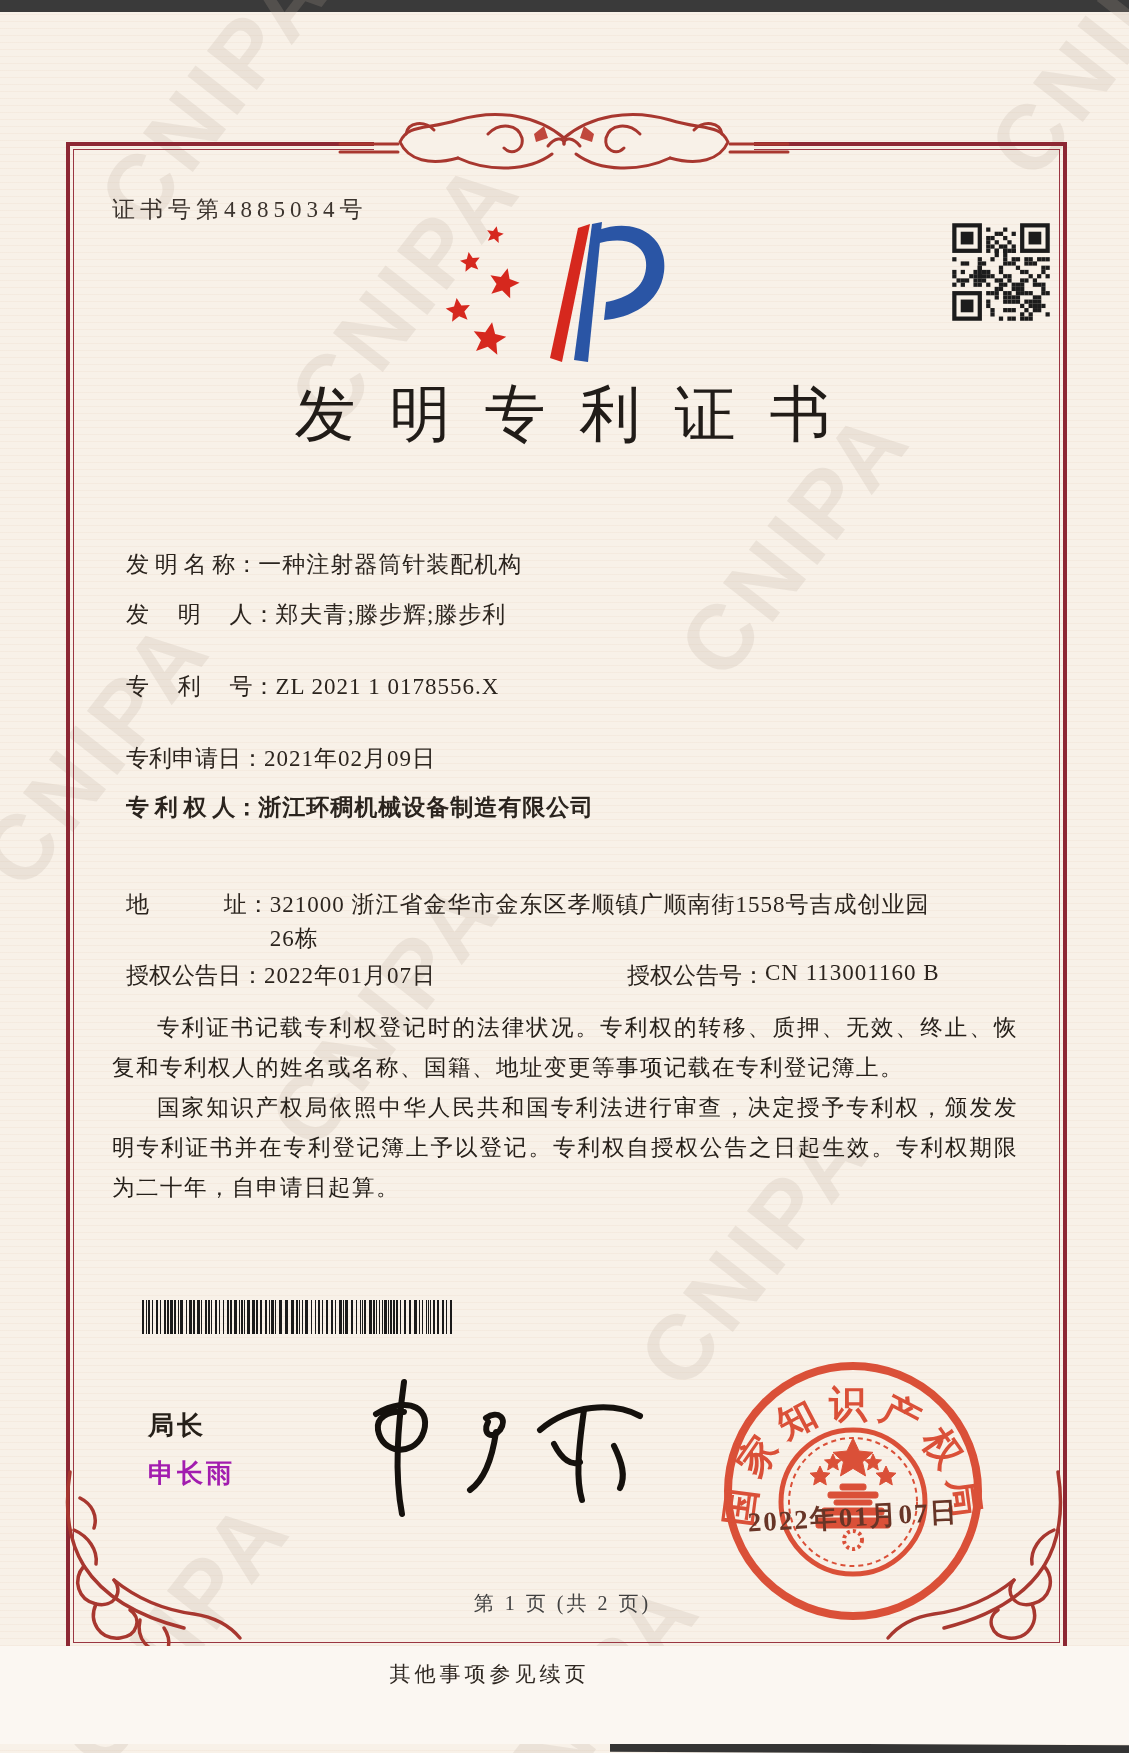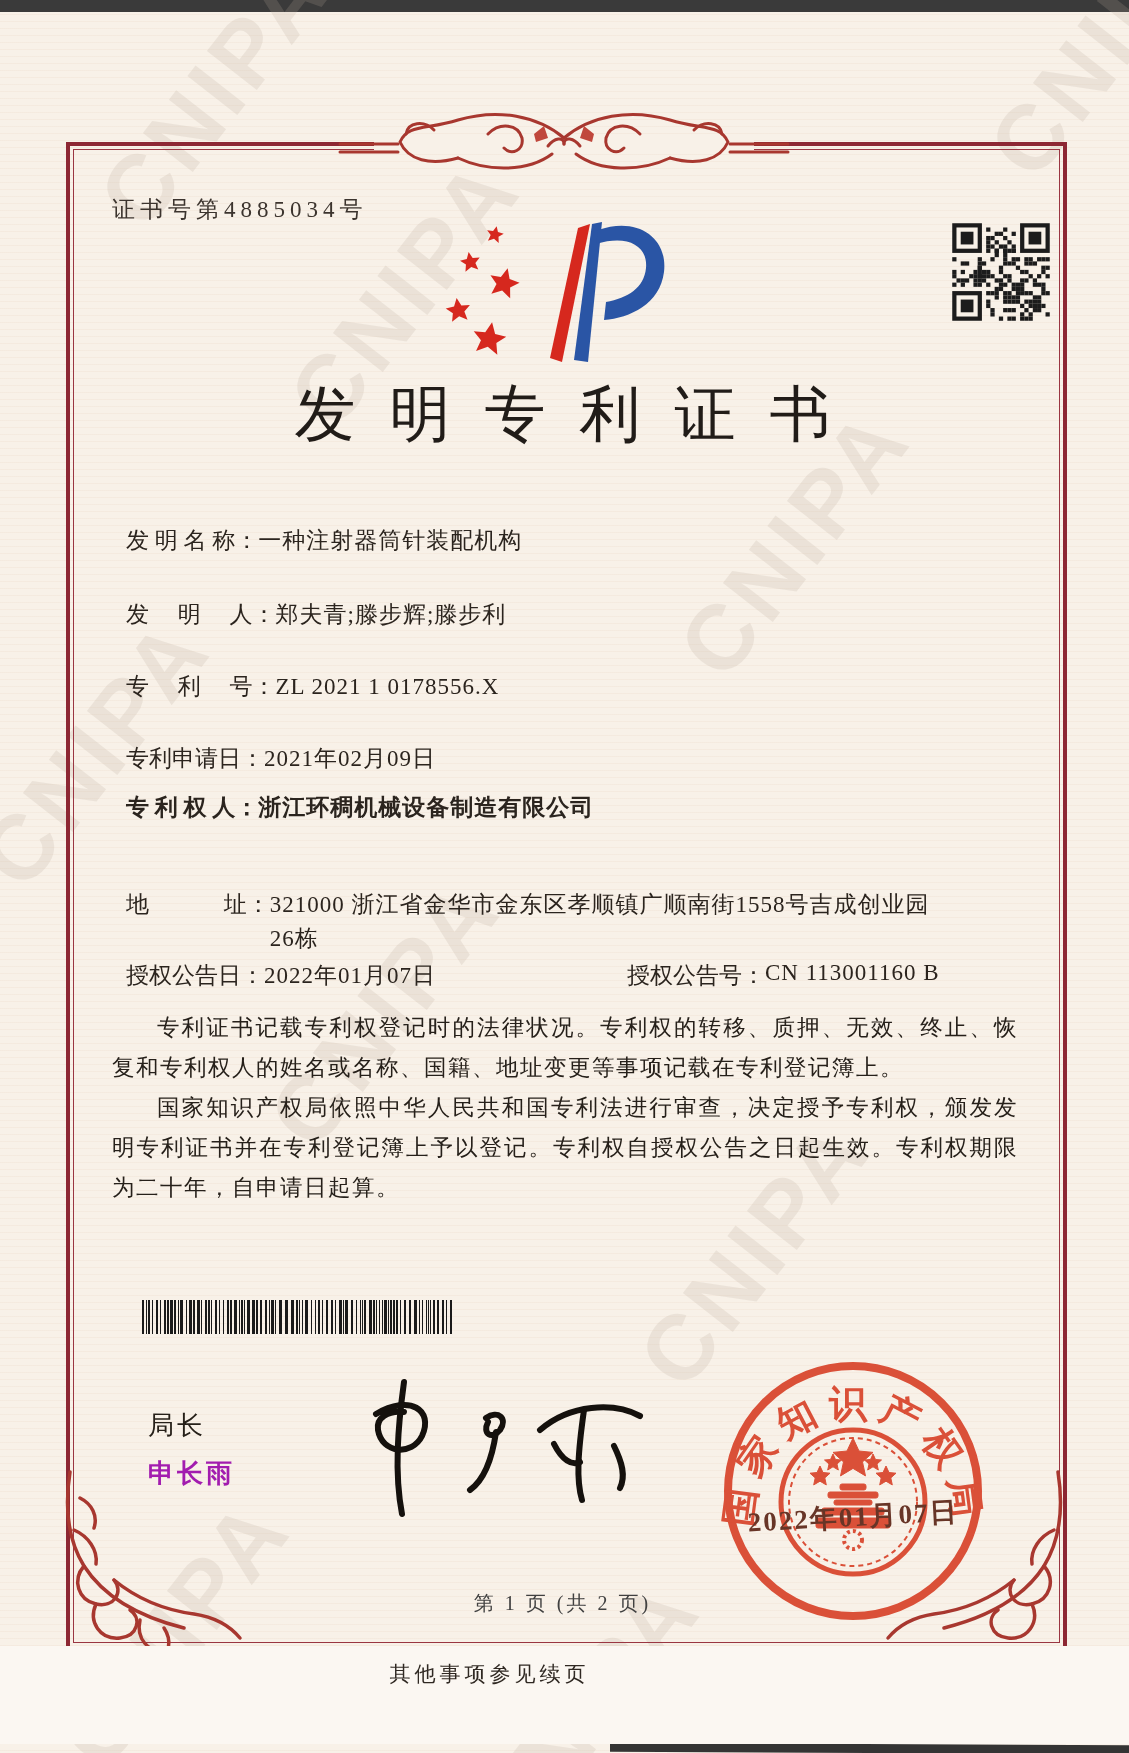--- a/index.html
+++ b/index.html
@@ -28,21 +28,21 @@
     font-size:61px;color:#211c18;letter-spacing:34px;text-indent:34px;font-weight:500;}
   .field-row{position:absolute;left:126px;font-size:23px;color:#2b241e;line-height:34px;}
   .field-label{display:inline-block;vertical-align:top;white-space:pre;color:#2b241e;}
   .field-value{display:inline-block;vertical-align:top;max-width:690px;letter-spacing:1px;}
   .row-grant{position:absolute;left:126px;font-size:23px;color:#2b241e;}
   .grant-no{position:absolute;left:501px;top:0;white-space:nowrap;}
   .paragraphs{position:absolute;left:112px;top:1008px;width:906px;
     font-size:22.5px;color:#26201a;line-height:40px;letter-spacing:1.5px;text-align:justify;}
   .paragraphs p{margin:0;text-indent:2em;}
   .barcode{position:absolute;left:142px;top:1300px;width:316px;height:34px;}
-  .sig-role{position:absolute;left:148px;top:1408px;font-size:26px;font-weight:400;color:#262019;letter-spacing:3px;}
+  .sig-role{position:absolute;left:148px;top:1408px;font-size:26px;font-weight:700;color:#262019;letter-spacing:3px;}
   .sig-name{position:absolute;left:148px;top:1456px;font-size:26px;font-weight:700;color:#a21caf;letter-spacing:3px;}
   .signature-svg{position:absolute;left:318px;top:1368px;width:350px;height:160px;}
   .seal{position:absolute;left:716px;top:1354px;width:274px;height:274px;}
   .page-info{position:absolute;left:66px;top:1590px;width:993px;text-align:center;
     font-size:20px;color:#404040;letter-spacing:3px;}
   .bottom-strip{position:absolute;left:0;top:1646px;width:1129px;height:98px;background:#fbf7f2;}
   .continuation{position:absolute;left:0;top:1660px;width:979px;text-align:center;
     font-size:21px;color:#2f2822;letter-spacing:4px;}
 </style>
 </head>
@@ -294,21 +294,21 @@
     <rect x="12" y="23" width="1" height="1" fill="#1c1c1c"></rect>
     <rect x="14" y="23" width="1" height="1" fill="#1c1c1c"></rect>
     <rect x="15" y="23" width="1" height="1" fill="#1c1c1c"></rect>
     <rect x="17" y="23" width="1" height="1" fill="#1c1c1c"></rect>
     <rect x="18" y="23" width="1" height="1" fill="#1c1c1c"></rect>
     <rect x="19" y="23" width="1" height="1" fill="#1c1c1c"></rect>
   </svg>
 
 <div class="title">发明专利证书</div>
 
-<div class="field-row" style="top:524px;">
+<div class="field-row" style="top:548px;">
   <span class="field-label">发 明 名 称：</span><span class="field-value">一种注射器筒针装配机构</span>
 </div>
 <div class="field-row" style="top:598px;text-align:right;">
   <span class="field-label">发　 明　 人：</span><span class="field-value">郑夫青;滕步辉;滕步利</span>
 </div>
 <div class="field-row" style="top:670px;">
   <span class="field-label">专　 利　 号：</span><span class="field-value">ZL 2021 1 0178556.X</span>
 </div>
 <div class="field-row" style="top:742px;">
   <span class="field-label">专利申请日：</span><span class="field-value">2021年02月09日</span>

